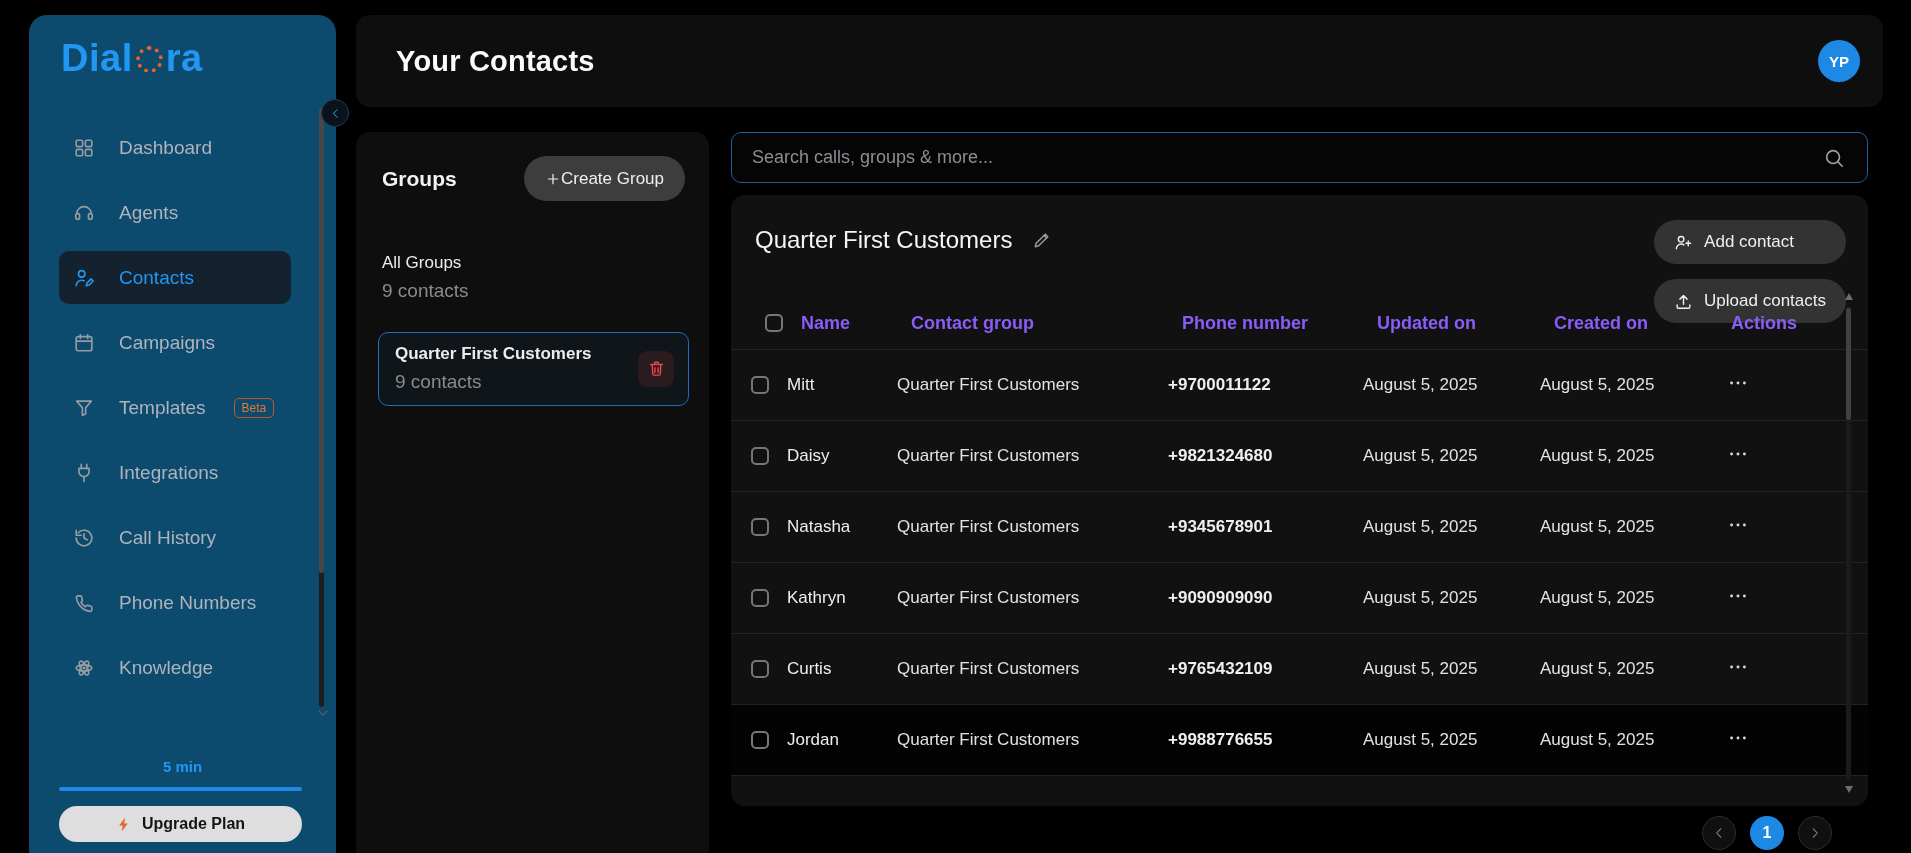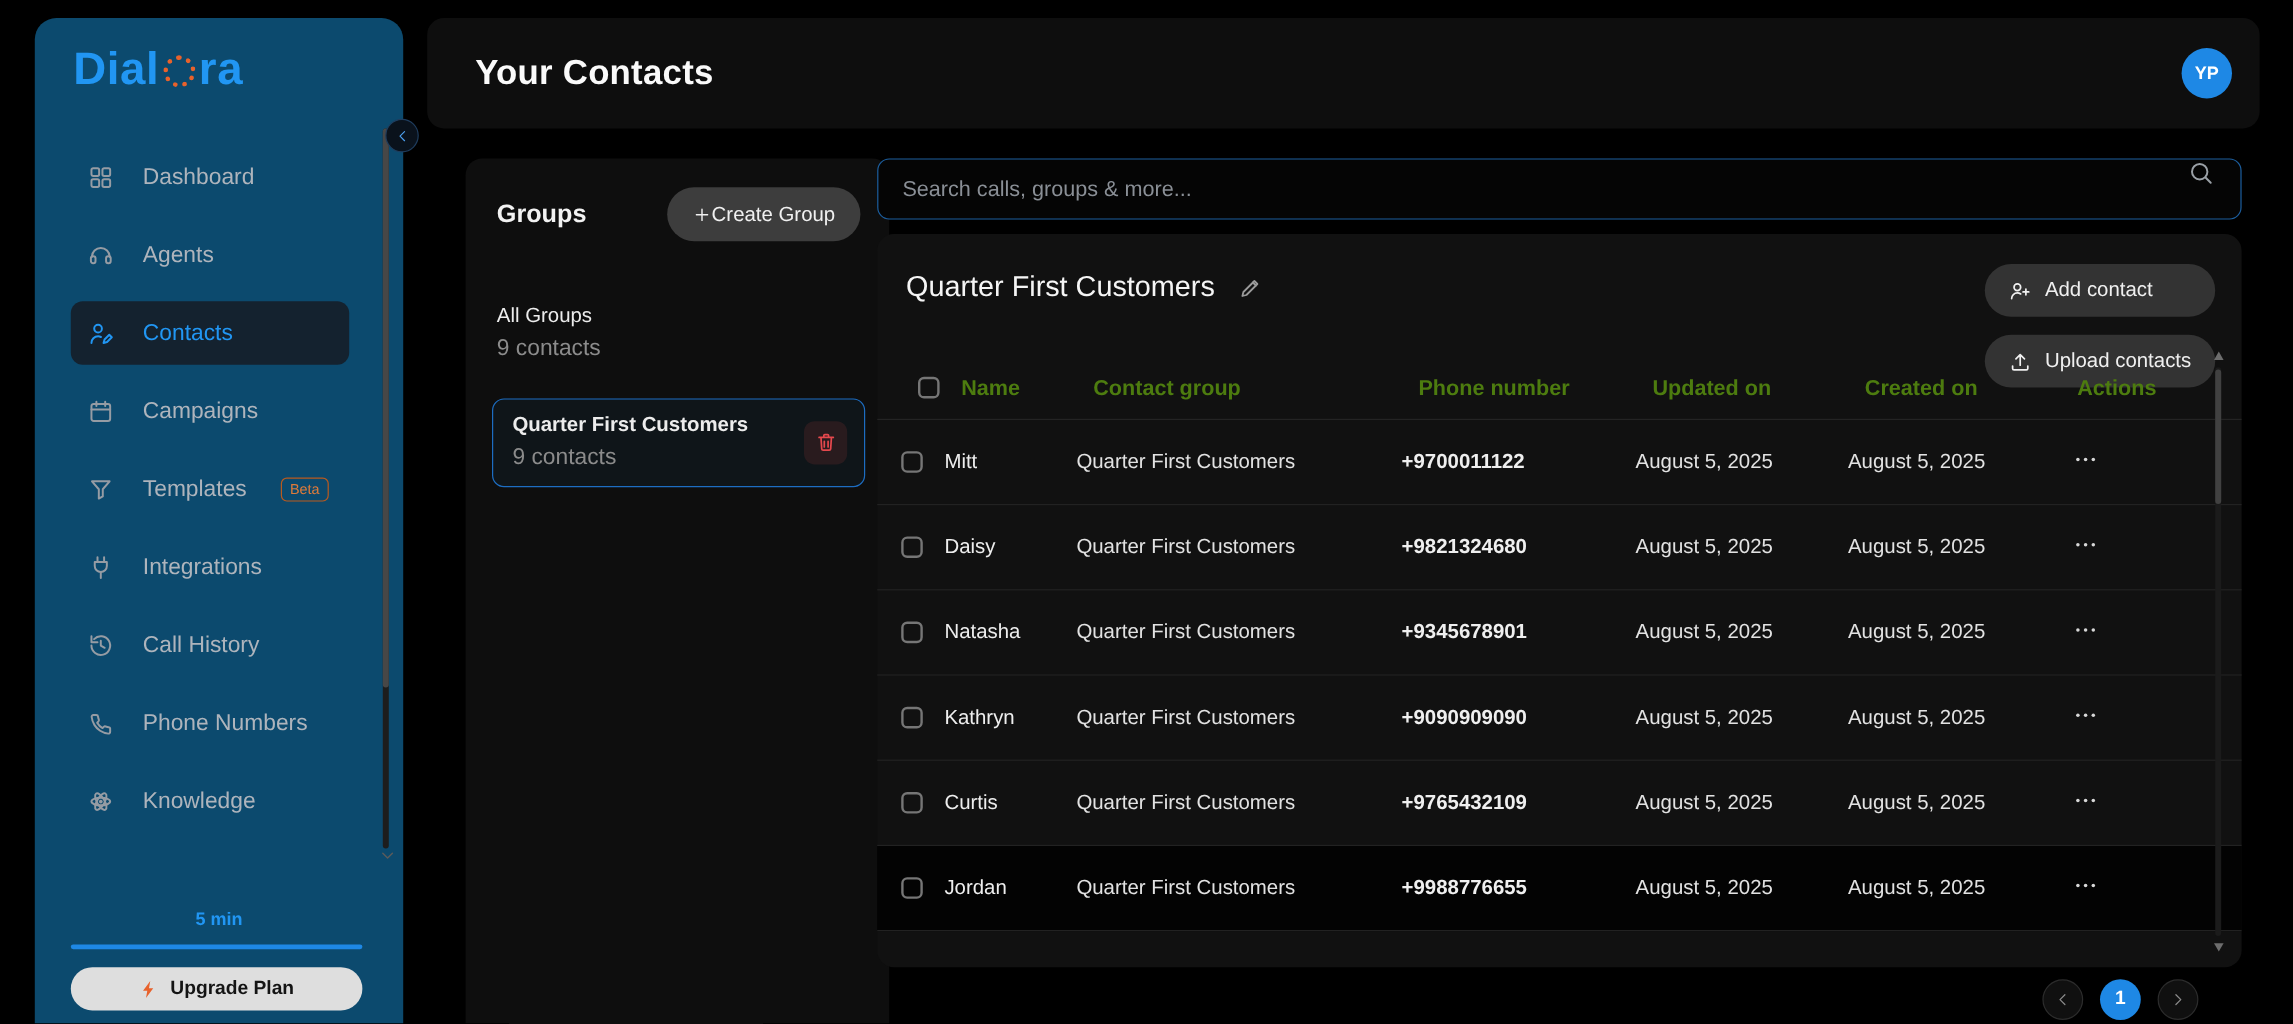--- a/index.html
+++ b/index.html
@@ -34,51 +34,51 @@
 
   .collapse-btn { position:absolute; left:321px; top:99px; width:28px; height:28px; border-radius:50%; background:#0a121c; border:1px solid #1f3d5e; color:#4da0f0; display:flex; align-items:center; justify-content:center; cursor:pointer; z-index:6; padding:0; }
   .collapse-btn svg { width:13px; height:13px; }
 
   
   .topbar { position:absolute; left:356px; top:15px; width:1527px; height:92px; background:#0e0e0e; border-radius:14px; display:flex; align-items:center; justify-content:space-between; padding:0 23px 0 40px; }
   .page-title { font-size:29px; font-weight:600; color:#fafafa; letter-spacing:.2px; }
   .avatar { width:42px; height:42px; border-radius:50%; background:#1e88e5; color:#fff; font-size:15px; font-weight:700; display:flex; align-items:center; justify-content:center; cursor:pointer; }
 
   
-  .groups-panel { position:absolute; left:356px; top:132px; width:353px; height:721px; background:#0e0e0e; border-radius:14px 14px 0 0;margin-left:32px; }
+  .groups-panel { position:absolute; left:356px; top:132px; width:353px; height:721px; background:#0e0e0e; border-radius:14px 14px 0 0; }
   .groups-head { display:flex; align-items:center; justify-content:space-between; padding:24px 24px 0 26px; }
   .groups-title { font-size:21px; font-weight:700; color:#f2f2f2; }
   .create-group-btn { height:45px; padding:0 21px; border:none; border-radius:23px; background:#3d3d3d; color:#f0f0f0; font-size:17px; font-family:inherit; display:flex; align-items:center; cursor:pointer; }
   .create-group-btn svg { width:16px; height:16px; }
   .group-item { margin:52px 26px 0; cursor:pointer; }
   .group-name { font-size:17px; color:#ececec; font-weight:500; }
   .group-count { font-size:19px; color:#8b8b8b; margin-top:7px; }
   .group-item.selected { margin:30px 20px 0 22px; border:1px solid #1d6dc2; background:rgba(33,150,243,.05); border-radius:10px; padding:11px 14px 12px 16px; display:flex; align-items:center; justify-content:space-between; }
   .group-item.selected .group-name { font-weight:700; }
   .trash-btn { width:36px; height:36px; border:none; border-radius:9px; background:rgba(229,72,77,.12); color:#e5484d; display:flex; align-items:center; justify-content:center; cursor:pointer; }
   .trash-btn svg { width:19px; height:19px; }
 
   
-  .searchbar { position:absolute; left:731px; top:132px; width:1137px; height:51px; border:1px solid #1c5e9e; border-radius:10px; background:#050505; display:flex; }
+  .searchbar { position:absolute; left:731px; top:132px; width:1137px; height:51px; border:1px solid #1c5e9e; border-radius:10px; background:#050505; display:flex; align-items:center; }
   .searchbar input { flex:1; height:100%; background:transparent; border:none; outline:none; color:#e0e0e0; font-size:18px; font-family:inherit; padding:0 20px; }
   .searchbar input::placeholder { color:#8a8f96; }
   .search-ic { width:22px; height:22px; color:#9aa0a6; margin-right:22px; flex:0 0 22px; cursor:pointer; }
 
   
   .contacts-card { position:absolute; left:731px; top:195px; width:1137px; height:611px; background:#111; border-radius:14px; }
   .card-head { display:flex; align-items:flex-start; justify-content:space-between; padding:25px 22px 0 24px; height:70px; }
   .card-title-wrap { display:flex; align-items:center; gap:20px; margin-top:6px; }
   .card-title { font-size:24px; font-weight:500; color:#f5f5f5; }
   .edit-ic { width:20px; height:20px; color:#9a9a9a; cursor:pointer; }
   .head-btns { display:flex; gap:15px;flex-direction:column; }
   .pill-btn { height:44px; padding:0 20px; border:none; border-radius:22px; background:#333; color:#f0f0f0; font-size:17px; font-family:inherit; display:flex; align-items:center; gap:11px; cursor:pointer; }
   .pill-btn svg { width:19px; height:19px; }
 
   .trow-grid { display:grid; grid-template-columns:36px 110px 271px 195px 177px 177px 1fr; align-items:center; padding:0 46px 0 34px; }
-  .thead { margin-top:32px; height:53px; border-bottom:1px solid #242424; font-size:18px; font-weight:700; color:#4d7c0f; }
+  .thead { margin-top:32px; height:53px; border-bottom:1px solid #242424; font-size:18px; font-weight:700; color:#8b5cf6; }
   .trow { height:71px; border-bottom:1px solid #222; font-size:17px; color:#e2e2e2;padding-left:20px; }
   .trow.row-highlighted { background:#030303; }
   .cell-name { font-weight:500; color:#eee; }
   .cell-phone { font-weight:600; color:#efefef; }
   .checkbox { width:18px; height:18px; border:2px solid #767676; border-radius:5px; background:transparent; cursor:pointer; }
   .dots-ic { width:22px; height:22px; color:#d8d8d8; cursor:pointer; margin-left:10px; }
 
   .card-scroll { position:absolute; right:14px; top:98px; width:10px; height:500px; }
   .scroll-arrow { position:absolute; left:1px; width:0; height:0; border-left:4px solid transparent; border-right:4px solid transparent; }
   .scroll-arrow.up { top:0; border-bottom:7px solid #6d6d6d; }

